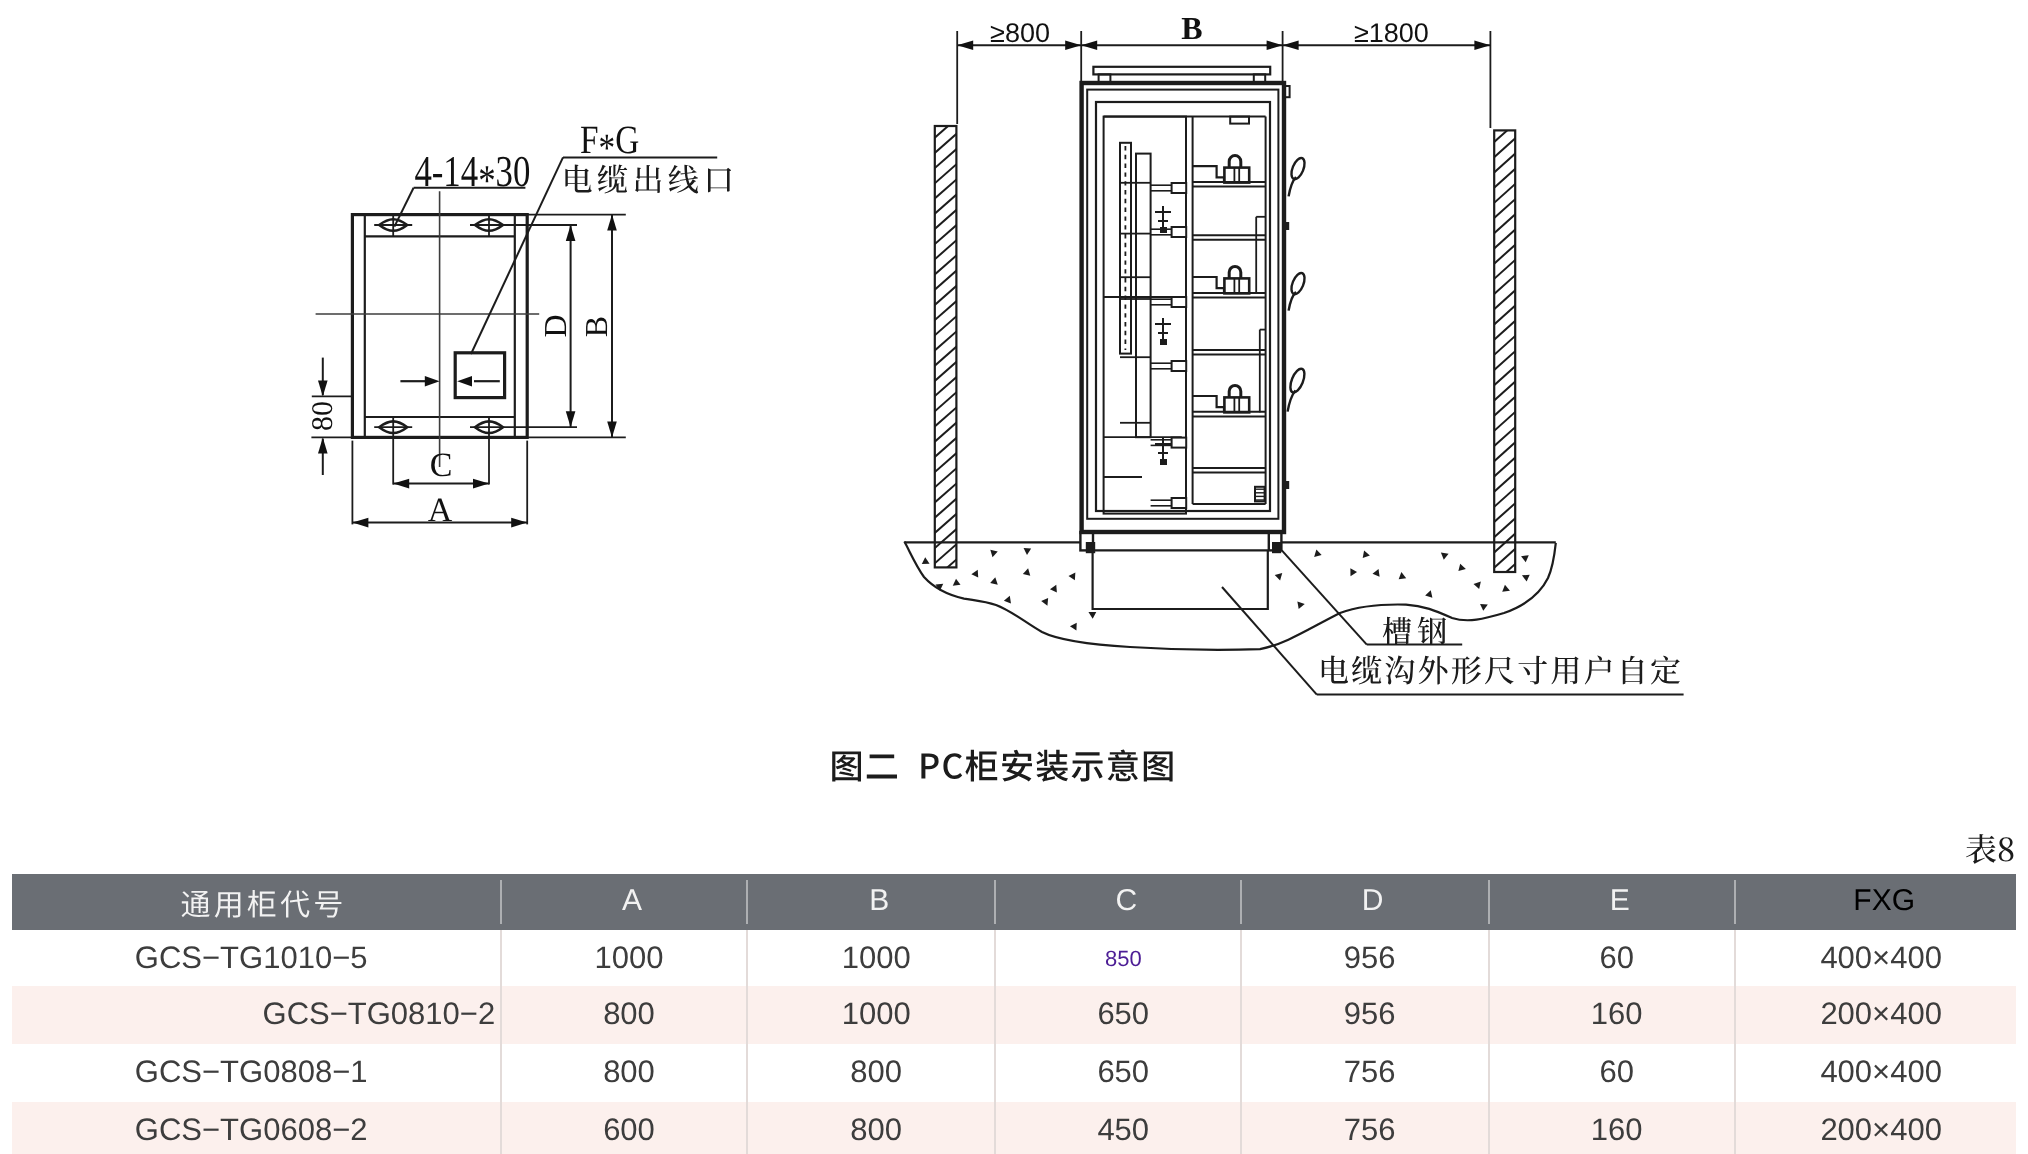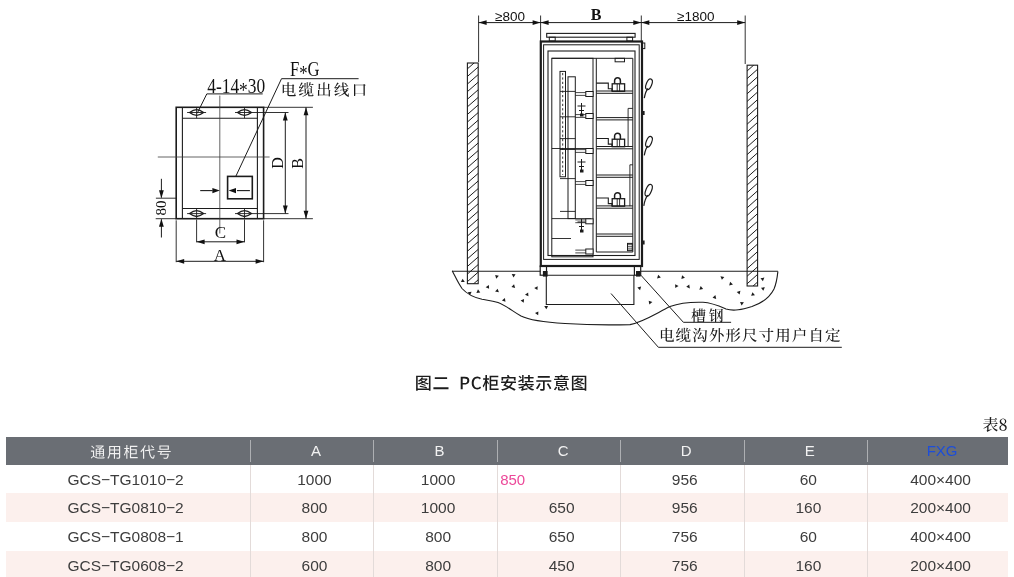--- a/index.html
+++ b/index.html
@@ -396,37 +396,37 @@
 <path d="M416.1 375.7H430.5V390.7H428.9V377.1H417.7V390.7H416.1ZM417.1 388.6H429.8V390.1H417.1ZM421 384.6 421.7 383.7Q422.4 383.8 423.2 384.1Q423.9 384.3 424.6 384.5Q425.3 384.7 425.8 385L425.2 386Q424.7 385.8 424 385.5Q423.3 385.3 422.5 385Q421.7 384.8 421 384.6ZM421.8 377.3 423.1 377.7Q422.6 378.5 422 379.2Q421.3 380 420.6 380.6Q419.9 381.2 419.1 381.7Q419 381.5 418.8 381.4Q418.6 381.2 418.4 381Q418.2 380.8 418.1 380.7Q419.1 380.1 420.1 379.2Q421.1 378.3 421.8 377.3ZM426.3 378.6H426.6L426.8 378.6L427.7 379.1Q427.1 380.2 426 381Q425 381.9 423.8 382.6Q422.5 383.3 421.2 383.8Q419.8 384.3 418.5 384.6Q418.4 384.4 418.3 384.1Q418.2 383.9 418.1 383.7Q417.9 383.4 417.8 383.3Q419 383 420.3 382.6Q421.6 382.2 422.8 381.6Q423.9 381.1 424.9 380.4Q425.8 379.6 426.3 378.8ZM421.2 379.7Q422 380.5 423.2 381.2Q424.4 381.9 425.8 382.4Q427.3 382.9 428.8 383.2Q428.6 383.4 428.3 383.7Q428 384.1 427.9 384.4Q426.4 384 424.9 383.4Q423.4 382.8 422.2 382Q420.9 381.2 420 380.2ZM421.6 378.6H426.8V379.8H420.8ZM419.4 386.8 420.1 385.7Q421 385.8 422 386Q422.9 386.2 423.8 386.4Q424.8 386.6 425.6 386.8Q426.4 387 427.1 387.2L426.3 388.4Q425.5 388.1 424.4 387.8Q423.2 387.5 421.9 387.2Q420.6 387 419.4 386.8Z M434.8 377.3H447.1V379.1H434.8ZM433.4 387.3H448.5V389.2H433.4Z M460.7 389.3V376.8H464.5Q465.9 376.8 467 377.1Q468 377.5 468.7 378.3Q469.3 379.1 469.3 380.6Q469.3 381.9 468.7 382.8Q468.1 383.7 467 384.1Q465.9 384.6 464.6 384.6H462.7V389.3ZM462.7 383H464.4Q465.9 383 466.6 382.4Q467.3 381.8 467.3 380.6Q467.3 379.3 466.6 378.9Q465.8 378.4 464.3 378.4H462.7Z M477.2 389.5Q476.1 389.5 475.1 389.1Q474 388.7 473.3 387.8Q472.5 387 472.1 385.8Q471.7 384.6 471.7 383.1Q471.7 381.5 472.1 380.3Q472.5 379.1 473.3 378.3Q474.1 377.4 475.1 377Q476.2 376.6 477.3 376.6Q478.5 376.6 479.4 377Q480.3 377.5 480.9 378.1L479.8 379.4Q479.3 378.9 478.7 378.6Q478.1 378.3 477.4 378.3Q476.3 378.3 475.5 378.8Q474.6 379.4 474.2 380.5Q473.7 381.5 473.7 383Q473.7 384.5 474.2 385.6Q474.6 386.6 475.4 387.2Q476.2 387.8 477.3 387.8Q478.2 387.8 478.9 387.4Q479.5 387.1 480.1 386.5L481.1 387.7Q480.4 388.6 479.4 389.1Q478.5 389.5 477.2 389.5Z M483.1 378.2H489V379.7H483.1ZM485.4 374.9H487V390.7H485.4ZM485.3 379.2 486.2 379.6Q486 380.6 485.8 381.7Q485.5 382.8 485.1 383.9Q484.8 385 484.3 385.9Q483.9 386.8 483.5 387.5Q483.4 387.2 483.3 386.9Q483.1 386.7 483 386.4Q482.8 386.1 482.7 385.9Q483.1 385.3 483.5 384.5Q483.9 383.8 484.3 382.9Q484.6 381.9 484.9 381Q485.1 380.1 485.3 379.2ZM486.8 380.2Q487 380.4 487.3 380.8Q487.6 381.3 488 381.8Q488.3 382.3 488.6 382.7Q488.9 383.2 489 383.4L488.1 384.5Q487.9 384.1 487.7 383.6Q487.4 383.1 487.1 382.6Q486.8 382 486.6 381.6Q486.3 381.1 486.1 380.8ZM490.7 379.7H497.5V385.7H490.7V384.2H496V381.2H490.7ZM498.3 375.8V377.3H491.2V388.5H498.6V390.1H489.6V375.8Z M501.5 376.9H515.6V380.5H513.9V378.4H503.1V380.5H501.5ZM511.2 382.4 512.9 382.8Q512.1 385.1 510.6 386.7Q509.1 388.3 507 389.2Q504.9 390.1 502.2 390.7Q502.1 390.5 502 390.2Q501.8 389.9 501.6 389.7Q501.4 389.4 501.2 389.2Q503.9 388.8 505.9 388Q507.9 387.2 509.2 385.8Q510.5 384.5 511.2 382.4ZM501.1 381.6H516V383.1H501.1ZM506.9 375.3 508.5 374.9Q508.8 375.4 509.1 376.1Q509.5 376.7 509.6 377.2L507.9 377.7Q507.7 377.2 507.4 376.5Q507.1 375.9 506.9 375.3ZM503.1 385.6 504.3 384.5Q505.7 384.9 507.3 385.5Q508.9 386.1 510.5 386.7Q512 387.4 513.4 388Q514.7 388.7 515.7 389.3L514.4 390.7Q513.5 390.1 512.2 389.4Q510.9 388.7 509.3 388Q507.8 387.3 506.2 386.7Q504.6 386.1 503.1 385.6ZM503.1 385.6Q503.6 385 504.2 384.2Q504.7 383.3 505.2 382.4Q505.8 381.6 506.2 380.6Q506.7 379.7 507 378.9L508.8 379.3Q508.4 380.1 508 381Q507.5 381.9 507 382.8Q506.5 383.6 506 384.4Q505.5 385.1 505.1 385.7Z M525.1 384.4 526.4 384.9Q525.7 385.6 524.9 386.1Q524.1 386.7 523.1 387.2Q522.2 387.6 521.1 388Q520.1 388.4 519.1 388.6Q518.9 388.3 518.7 388Q518.4 387.6 518.2 387.4Q519.2 387.2 520.2 386.9Q521.2 386.6 522.1 386.2Q523 385.9 523.8 385.4Q524.6 384.9 525.1 384.4ZM527.2 384.4Q527.7 385.7 528.7 386.7Q529.7 387.7 531 388.3Q532.4 389 534.1 389.3Q533.8 389.5 533.6 389.9Q533.3 390.3 533.2 390.6Q531.3 390.2 529.9 389.4Q528.5 388.6 527.5 387.5Q526.5 386.3 525.8 384.7ZM531.9 385.3 533 386.2Q532.5 386.5 531.9 386.9Q531.3 387.3 530.7 387.6Q530.1 387.9 529.5 388.1L528.6 387.3Q529.1 387.1 529.7 386.7Q530.3 386.4 530.9 386Q531.4 385.7 531.9 385.3ZM518.5 383.9H533.8V385.2H518.5ZM524.3 377.1H533.6V378.5H524.3ZM524.7 380.9H533.3V382.3H524.7ZM522.1 374.9H523.6V383H522.1ZM528.1 374.9H529.8V381.9H528.1ZM518.6 376.7 519.6 375.8Q520.2 376.2 520.8 376.7Q521.4 377.2 521.7 377.5L520.7 378.6Q520.5 378.3 520.2 378Q519.8 377.6 519.4 377.3Q519 377 518.6 376.7ZM518.2 380.9Q519 380.6 520.2 380.1Q521.3 379.6 522.5 379.1L522.8 380.4Q521.8 380.9 520.7 381.3Q519.6 381.8 518.7 382.2ZM521.5 390.8 521.4 389.7 522.1 389.2 527.5 388.1Q527.4 388.4 527.4 388.8Q527.4 389.2 527.4 389.4Q525.6 389.8 524.5 390Q523.4 390.3 522.8 390.4Q522.2 390.6 521.9 390.7Q521.7 390.7 521.5 390.8ZM521.5 390.8Q521.5 390.7 521.4 390.4Q521.3 390.2 521.2 389.9Q521.1 389.7 521 389.6Q521.2 389.5 521.4 389.4Q521.6 389.3 521.8 389Q521.9 388.8 521.9 388.4V386.5L523.5 386.5V389.6Q523.5 389.6 523.3 389.6Q523.1 389.7 522.8 389.9Q522.5 390 522.2 390.2Q521.9 390.3 521.7 390.5Q521.5 390.7 521.5 390.8ZM525 383 526.5 382.5Q526.8 383 527.1 383.5Q527.3 384.1 527.4 384.5L525.8 385Q525.7 384.6 525.4 384Q525.2 383.4 525 383Z M543 381.1H544.7V388.8Q544.7 389.5 544.5 389.9Q544.3 390.2 543.8 390.4Q543.3 390.6 542.5 390.7Q541.7 390.7 540.6 390.7Q540.5 390.4 540.3 389.9Q540.2 389.4 540 389Q540.5 389 541.1 389.1Q541.6 389.1 542 389.1Q542.4 389.1 542.5 389.1Q542.8 389.1 542.9 389Q543 388.9 543 388.7ZM539 383.3 540.7 383.8Q540.3 384.8 539.7 385.8Q539.2 386.8 538.6 387.7Q537.9 388.5 537.3 389.2Q537.1 389 536.8 388.8Q536.6 388.7 536.3 388.5Q536 388.3 535.8 388.2Q536.8 387.3 537.6 386Q538.5 384.7 539 383.3ZM546.8 383.9 548.3 383.3Q548.9 384.1 549.5 385Q550.1 386 550.6 386.9Q551.1 387.8 551.3 388.5L549.7 389.2Q549.4 388.5 549 387.6Q548.6 386.7 548 385.7Q547.4 384.8 546.8 383.9ZM537.8 376.1H549.8V377.7H537.8ZM536.3 380.3H551.3V381.8H536.3Z M557.9 386.8H559.5V388.8Q559.5 389.1 559.7 389.2Q559.8 389.3 560.5 389.3Q560.6 389.3 561 389.3Q561.3 389.3 561.8 389.3Q562.2 389.3 562.6 389.3Q563 389.3 563.2 389.3Q563.5 389.3 563.7 389.1Q563.9 389 564 388.7Q564 388.4 564.1 387.7Q564.3 387.8 564.7 388Q565.1 388.1 565.4 388.2Q565.4 389.2 565.1 389.7Q564.9 390.2 564.5 390.4Q564.1 390.6 563.3 390.6Q563.2 390.6 562.9 390.6Q562.6 390.6 562.2 390.6Q561.8 390.6 561.4 390.6Q561 390.6 560.7 390.6Q560.4 390.6 560.3 390.6Q559.4 390.6 558.8 390.4Q558.3 390.3 558.1 389.9Q557.9 389.5 557.9 388.8ZM559.8 386.5 560.7 385.6Q561.2 385.9 561.7 386.2Q562.2 386.5 562.7 386.8Q563.1 387.1 563.4 387.4L562.4 388.3Q562.2 388.1 561.7 387.7Q561.3 387.4 560.8 387.1Q560.3 386.8 559.8 386.5ZM565.4 387 566.7 386.4Q567.2 386.9 567.6 387.4Q568 387.9 568.4 388.4Q568.7 389 568.9 389.4L567.5 390Q567.4 389.6 567 389.1Q566.7 388.5 566.3 388Q565.9 387.4 565.4 387ZM555.9 386.6 557.2 387.2Q556.9 387.9 556.3 388.8Q555.8 389.7 555.2 390.3L553.8 389.5Q554.5 389 555 388.1Q555.6 387.3 555.9 386.6ZM554.9 376.1H567.9V377.3H554.9ZM554.1 378.8H568.8V380.1H554.1ZM557.4 377.6 558.9 377.3Q559.1 377.7 559.3 378.1Q559.5 378.6 559.6 378.9L558 379.3Q558 378.9 557.8 378.5Q557.6 378 557.4 377.6ZM564 377.2 565.6 377.6Q565.4 378.1 565.1 378.6Q564.8 379.1 564.6 379.4L563.2 379.1Q563.4 378.7 563.6 378.2Q563.9 377.6 564 377.2ZM557.6 383.9V384.9H565.3V383.9ZM557.6 381.9V382.9H565.3V381.9ZM556.1 380.9H566.9V385.9H556.1ZM560.3 375.1 561.9 374.8Q562.2 375.2 562.4 375.7Q562.6 376.2 562.7 376.6L561.1 377Q561 376.6 560.8 376.1Q560.6 375.5 560.3 375.1Z M571.9 375.7H586.3V390.7H584.7V377.1H573.5V390.7H571.9ZM572.9 388.6H585.6V390.1H572.9ZM576.8 384.6 577.5 383.7Q578.2 383.8 579 384.1Q579.7 384.3 580.4 384.5Q581.1 384.7 581.6 385L581 386Q580.5 385.8 579.8 385.5Q579.1 385.3 578.3 385Q577.5 384.8 576.8 384.6ZM577.6 377.3 578.9 377.7Q578.4 378.5 577.8 379.2Q577.1 380 576.4 380.6Q575.7 381.2 574.9 381.7Q574.8 381.5 574.6 381.4Q574.4 381.2 574.2 381Q574 380.8 573.9 380.7Q574.9 380.1 575.9 379.2Q576.9 378.3 577.6 377.3ZM582.1 378.6H582.4L582.6 378.6L583.5 379.1Q582.9 380.2 581.8 381Q580.8 381.9 579.6 382.6Q578.3 383.3 577 383.8Q575.6 384.3 574.3 384.6Q574.2 384.4 574.1 384.1Q574 383.9 573.8 383.7Q573.7 383.4 573.6 383.3Q574.8 383 576.1 382.6Q577.4 382.2 578.6 381.6Q579.7 381.1 580.7 380.4Q581.6 379.6 582.1 378.8ZM577 379.7Q577.8 380.5 579 381.2Q580.2 381.9 581.6 382.4Q583.1 382.9 584.6 383.2Q584.4 383.4 584.1 383.7Q583.8 384.1 583.7 384.4Q582.2 384 580.7 383.4Q579.2 382.8 577.9 382Q576.7 381.2 575.8 380.2ZM577.4 378.6H582.6V379.8H576.5ZM575.2 386.8 575.9 385.7Q576.8 385.8 577.8 386Q578.7 386.2 579.6 386.4Q580.6 386.6 581.4 386.8Q582.2 387 582.9 387.2L582.1 388.4Q581.3 388.1 580.1 387.8Q579 387.5 577.7 387.2Q576.4 387 575.2 386.8Z" fill="#1c1c1c"></path>
 
 <path d="M988.5 425.6V426.9H987.2V426.2ZM987 430.5Q987.4 430.4 988.3 430.2Q989.1 429.9 990.1 429.6Q991.2 429.3 992.3 428.9L992.4 429.1Q991.6 429.5 990.3 430.3Q989 431 987.5 431.8ZM988.2 426.5 988.5 426.7V430.5L987.3 431L987.7 430.4Q987.9 430.8 987.9 431.1Q987.8 431.5 987.7 431.7Q987.6 431.9 987.4 432L986.5 430.6Q986.9 430.4 987.1 430.2Q987.2 430.1 987.2 429.9V426.5ZM991.2 423.6Q991.7 425.4 992.7 426.7Q993.7 428 995.1 428.7Q996.4 429.5 998 429.9L998 430.1Q997.5 430.2 997.2 430.6Q996.9 430.9 996.9 431.4Q994.6 430.5 993.1 428.6Q991.6 426.8 990.9 423.8ZM997.4 425.4Q997.3 425.6 997.2 425.6Q997 425.6 996.8 425.6Q996.3 425.9 995.7 426.3Q995.1 426.6 994.4 427Q993.7 427.3 993 427.6L992.8 427.4Q993.3 427 993.9 426.4Q994.5 425.9 994.9 425.4Q995.4 424.8 995.7 424.4ZM990.9 423.8Q990.1 424.9 988.9 425.8Q987.7 426.7 986.3 427.4Q984.8 428.1 983.2 428.6L983 428.4Q984.3 427.8 985.5 427.1Q986.6 426.3 987.6 425.4Q988.5 424.5 989.2 423.6H990.9ZM995 420.2Q995 420.2 995.2 420.3Q995.3 420.4 995.6 420.6Q995.8 420.8 996 421Q996.3 421.2 996.5 421.4Q996.4 421.6 996 421.6H985.1L984.9 421.2H994.3ZM996.2 422.4Q996.2 422.4 996.4 422.5Q996.5 422.6 996.8 422.8Q997 423 997.3 423.3Q997.5 423.5 997.7 423.7Q997.7 423.9 997.3 423.9H983.5L983.3 423.5H995.4ZM995.7 417.9Q995.7 417.9 995.8 418Q996 418.1 996.2 418.3Q996.5 418.5 996.7 418.7Q997 418.9 997.2 419.1Q997.1 419.4 996.8 419.4H984.3L984.2 418.9H994.9ZM991.7 417.2Q991.7 417.3 991.6 417.4Q991.5 417.5 991.1 417.6V423.8H989.8V417Z M1002.9 430.7Q1001.2 430.7 1000.3 430Q999.4 429.2 999.4 427.9Q999.4 426.8 1000.1 426.1Q1000.9 425.3 1002.4 424.7V424.6L1002.7 424.9Q1001.7 425.5 1001.2 426.2Q1000.7 426.8 1000.7 427.8Q1000.7 428.9 1001.3 429.6Q1002 430.2 1003 430.2Q1004.1 430.2 1004.7 429.6Q1005.3 429.1 1005.3 428.1Q1005.3 427.5 1005 427Q1004.8 426.4 1004.1 426Q1003.5 425.5 1002.4 425Q1001 424.4 1000.4 423.5Q999.7 422.6 999.7 421.5Q999.7 420.6 1000.2 419.9Q1000.6 419.3 1001.4 418.9Q1002.1 418.6 1003.1 418.6Q1004.1 418.6 1004.8 418.9Q1005.5 419.3 1005.9 419.9Q1006.3 420.5 1006.3 421.2Q1006.3 422.1 1005.7 422.9Q1005.1 423.7 1003.6 424.3V424.4L1003.3 424.2Q1004.2 423.6 1004.6 422.9Q1005 422.2 1005 421.2Q1005 420.3 1004.5 419.7Q1004 419.1 1003.1 419.1Q1002.5 419.1 1002.1 419.3Q1001.6 419.6 1001.4 420Q1001.1 420.4 1001.1 421.1Q1001.1 421.6 1001.3 422.1Q1001.5 422.6 1002.1 423.1Q1002.6 423.6 1003.6 424Q1005.3 424.7 1006 425.6Q1006.7 426.5 1006.7 427.6Q1006.7 428.6 1006.3 429.3Q1005.8 430 1005 430.4Q1004.1 430.7 1002.9 430.7Z" fill="#1c1c1c"></path>
 </svg>
 <div style="position:absolute;left:6px;top:437.0px;width:1002px;height:27.5px;background:#6a6e74"></div>
 <div style="position:absolute;left:254.5px;top:437.0px;width:123px;height:27.5px;line-height:27.5px;text-align:center;color:#f2f2f2;font-size:15px">A</div>
 <div style="position:absolute;left:377.5px;top:437.0px;width:124.19999999999999px;height:27.5px;line-height:27.5px;text-align:center;color:#f2f2f2;font-size:15px">B</div>
 <div style="position:absolute;left:501.7px;top:437.0px;width:122.90000000000003px;height:27.5px;line-height:27.5px;text-align:center;color:#f2f2f2;font-size:15px">C</div>
 <div style="position:absolute;left:624.6px;top:437.0px;width:123.39999999999998px;height:27.5px;line-height:27.5px;text-align:center;color:#f2f2f2;font-size:15px">D</div>
 <div style="position:absolute;left:748.0px;top:437.0px;width:123.70000000000005px;height:27.5px;line-height:27.5px;text-align:center;color:#f2f2f2;font-size:15px">E</div>
-<div style="position:absolute;left:871.7px;top:437.0px;width:140.79999999999995px;height:27.5px;line-height:27.5px;text-align:center;color:#1d4ed8;font-size:15px">FXG</div>
+<div style="position:absolute;left:871.7px;top:437.0px;width:140.79999999999995px;height:27.5px;line-height:27.5px;text-align:center;color:#000000;font-size:15px">FXG</div>
 <div style="position:absolute;left:250px;top:440.0px;width:1px;height:21.5px;background:rgba(255,255,255,0.45)"></div>
 <div style="position:absolute;left:373px;top:440.0px;width:1px;height:21.5px;background:rgba(255,255,255,0.45)"></div>
 <div style="position:absolute;left:497.2px;top:440.0px;width:1px;height:21.5px;background:rgba(255,255,255,0.45)"></div>
 <div style="position:absolute;left:620.1px;top:440.0px;width:1px;height:21.5px;background:rgba(255,255,255,0.45)"></div>
 <div style="position:absolute;left:743.5px;top:440.0px;width:1px;height:21.5px;background:rgba(255,255,255,0.45)"></div>
 <div style="position:absolute;left:867.2px;top:440.0px;width:1px;height:21.5px;background:rgba(255,255,255,0.45)"></div>
 <div style="position:absolute;left:6px;top:464.5px;width:1002px;height:28.7px;background:#ffffff"></div>
-<div style="position:absolute;left:3.6px;top:464.5px;width:244px;height:28.7px;line-height:30.2px;text-align:center;color:#3d3d3d;font-size:15.5px">GCS−TG1010−2</div>
+<div style="position:absolute;left:3.6px;top:464.5px;width:244px;height:28.7px;line-height:30.2px;text-align:center;color:#3d3d3d;font-size:15.5px">GCS−TG1010−5</div>
 <div style="position:absolute;left:253px;top:464.5px;width:123px;height:28.7px;line-height:30.2px;text-align:center;color:#3d3d3d;font-size:15.5px">1000</div>
 <div style="position:absolute;left:376px;top:464.5px;width:124.19999999999999px;height:28.7px;line-height:30.2px;text-align:center;color:#3d3d3d;font-size:15.5px">1000</div>
-<div style="position:absolute;left:500.2px;top:464.5px;width:122.90000000000003px;height:28.7px;line-height:30.2px;color:#ec4899;font-size:15px">850</div>
+<div style="position:absolute;left:500.2px;top:464.5px;width:122.90000000000003px;height:28.7px;line-height:30.2px;text-align:center;color:#4c1d95;font-size:11px">850</div>
 <div style="position:absolute;left:623.1px;top:464.5px;width:123.39999999999998px;height:28.7px;line-height:30.2px;text-align:center;color:#3d3d3d;font-size:15.5px">956</div>
 <div style="position:absolute;left:746.5px;top:464.5px;width:123.70000000000005px;height:28.7px;line-height:30.2px;text-align:center;color:#3d3d3d;font-size:15.5px">60</div>
 <div style="position:absolute;left:870.2px;top:464.5px;width:140.79999999999995px;height:28.7px;line-height:30.2px;text-align:center;color:#3d3d3d;font-size:15.5px">400×400</div>
 <div style="position:absolute;left:6px;top:493.2px;width:1002px;height:28.7px;background:#fcf0ed"></div>
-<div style="position:absolute;left:3.6px;top:493.2px;width:244px;height:35px;line-height:30.2px;text-align:center;color:#3d3d3d;font-size:15.5px">GCS−TG0810−2</div>
+<div style="position:absolute;left:3.6px;top:493.2px;width:244px;height:35px;line-height:30.2px;text-align:right;color:#3d3d3d;font-size:15.5px">GCS−TG0810−2</div>
 <div style="position:absolute;left:253px;top:493.2px;width:123px;height:28.7px;line-height:30.2px;text-align:center;color:#3d3d3d;font-size:15.5px">800</div>
 <div style="position:absolute;left:376px;top:493.2px;width:124.19999999999999px;height:28.7px;line-height:30.2px;text-align:center;color:#3d3d3d;font-size:15.5px">1000</div>
 <div style="position:absolute;left:500.2px;top:493.2px;width:122.90000000000003px;height:28.7px;line-height:30.2px;text-align:center;color:#3d3d3d;font-size:15.5px">650</div>
 <div style="position:absolute;left:623.1px;top:493.2px;width:123.39999999999998px;height:28.7px;line-height:30.2px;text-align:center;color:#3d3d3d;font-size:15.5px">956</div>
 <div style="position:absolute;left:746.5px;top:493.2px;width:123.70000000000005px;height:28.7px;line-height:30.2px;text-align:center;color:#3d3d3d;font-size:15.5px">160</div>
 <div style="position:absolute;left:870.2px;top:493.2px;width:140.79999999999995px;height:28.7px;line-height:30.2px;text-align:center;color:#3d3d3d;font-size:15.5px">200×400</div>
 <div style="position:absolute;left:6px;top:521.9px;width:1002px;height:28.7px;background:#ffffff"></div>
 <div style="position:absolute;left:3.6px;top:521.9px;width:244px;height:28.7px;line-height:30.2px;text-align:center;color:#3d3d3d;font-size:15.5px">GCS−TG0808−1</div>
 <div style="position:absolute;left:253px;top:521.9px;width:123px;height:28.7px;line-height:30.2px;text-align:center;color:#3d3d3d;font-size:15.5px">800</div>
 <div style="position:absolute;left:376px;top:521.9px;width:124.19999999999999px;height:28.7px;line-height:30.2px;text-align:center;color:#3d3d3d;font-size:15.5px">800</div>

